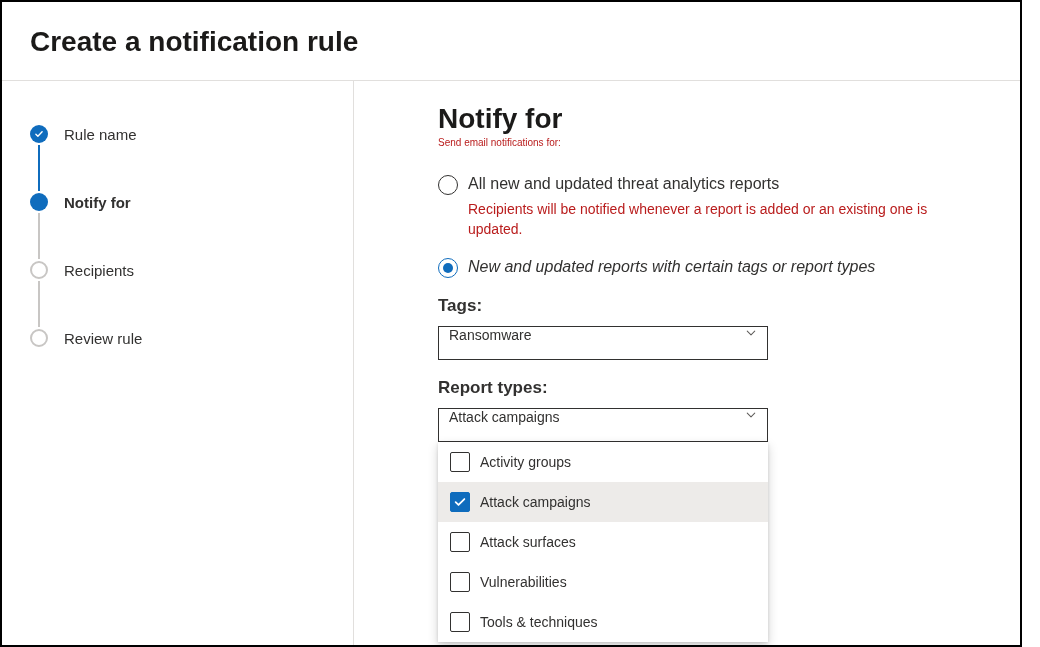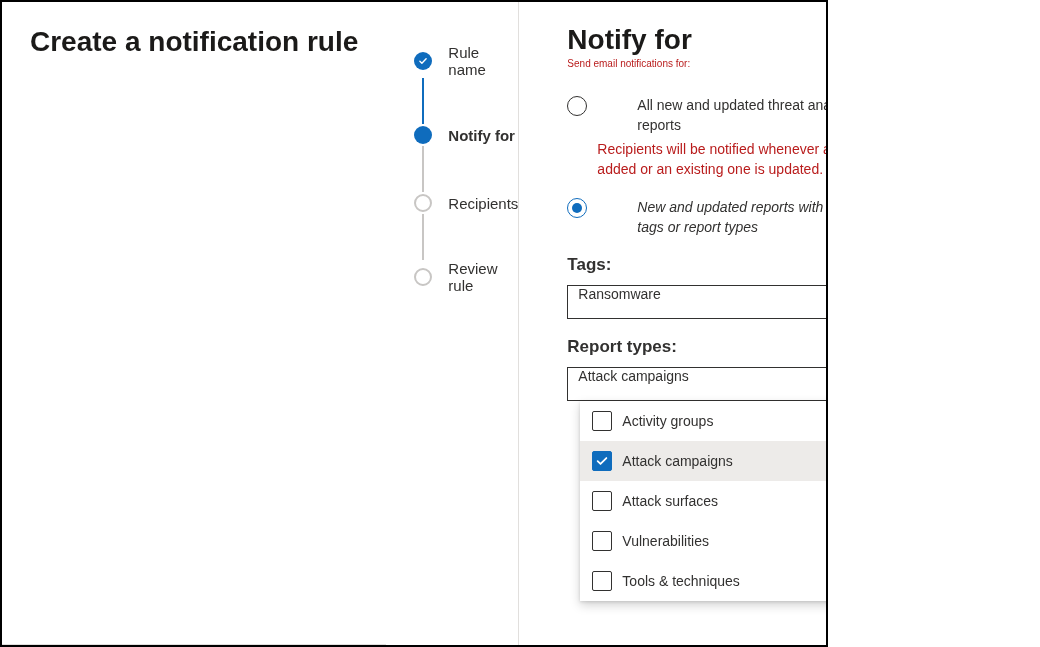--- a/index.html
+++ b/index.html
@@ -3,40 +3,41 @@
 <meta charset="utf-8">
 <style>
   * { box-sizing: border-box; margin: 0; padding: 0; }
   body {
     font-family: "Segoe UI", -apple-system, BlinkMacSystemFont, sans-serif;
     font-size: 14px;
     color: #323130;
     background: #fff;
   }
   .frame {
-    width: 828px;
+    width: 1022px;
     height: 647px;
     border: 2px solid #000;
     display: flex;
-    flex-direction: row;
+    flex-direction: column;
     overflow: hidden;
   }
   .header {
     padding: 24px 28px 22px 28px;
     border-bottom: 1px solid #e1dfdd;
   }
   .header h1 {
     font-size: 28px;
     font-weight: 700;
     color: #1b1a19;
   }
   .body {
     flex: 1;
     display: flex;
     overflow: hidden;
+    gap: 36px;
   }
   .stepper {
     width: 352px;
     border-right: 1px solid #e1dfdd;
     padding: 42px 0 0 28px;
   }
   .step {
     display: flex;
     align-items: center;
     min-height: 22px;
@@ -120,23 +121,22 @@
   }
   .radio-inner {
     width: 10px;
     height: 10px;
     border-radius: 50%;
     background: #0f6cbd;
     display: none;
   }
   .radio-outer.selected .radio-inner { display: block; }
   .radio-label {
-    font-size: 14px;
+    font-size: 16px;
     line-height: 20px;
-    margin-left: 40px;
   }
   .radio-desc {
     font-size: 14px;
     color: #b91c1c;
     margin-left: 30px;
     margin-bottom: 18px;
     line-height: 20px;
   }
   .second-radio { margin-top: 2px; font-style: italic; }
   .field-label {
@@ -164,21 +164,21 @@
     flex-shrink: 0;
   }
   .combo .chev svg { width: 12px; height: 12px; display:block; }
   .dropdown-wrap {
     position: relative;
     width: 330px;
   }
   .dropdown {
     position: absolute;
     top: 0;
-    left: 13px;
+    left: 0;
     width: 330px;
     background: #fff;
     box-shadow: 0 4px 10px rgba(0,0,0,0.18), 0 1px 3px rgba(0,0,0,0.12);
     z-index: 10;
   }
   .option {
     display: flex;
     align-items: center;
     height: 40px;
     padding: 0 12px;

